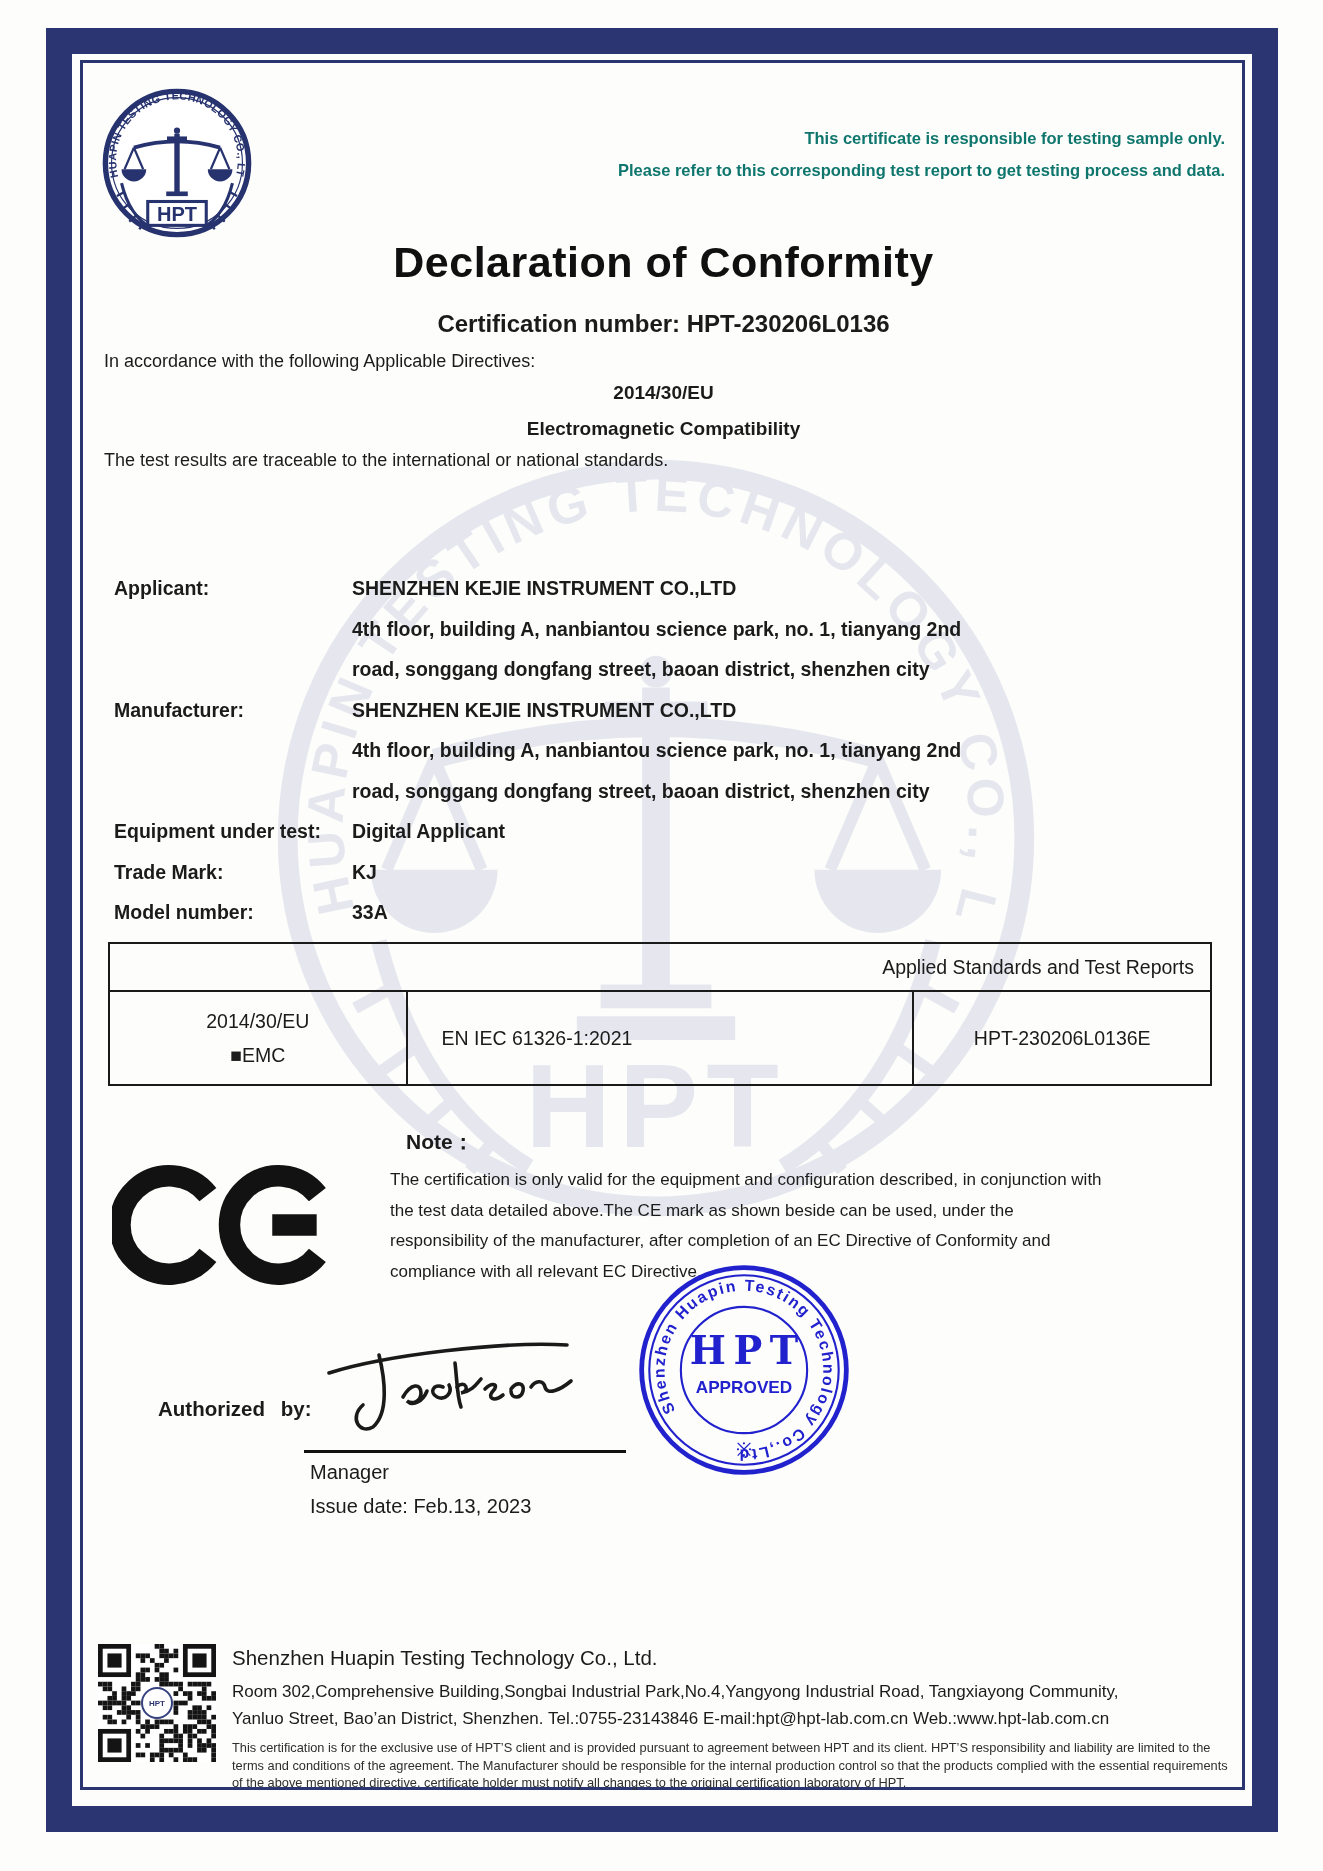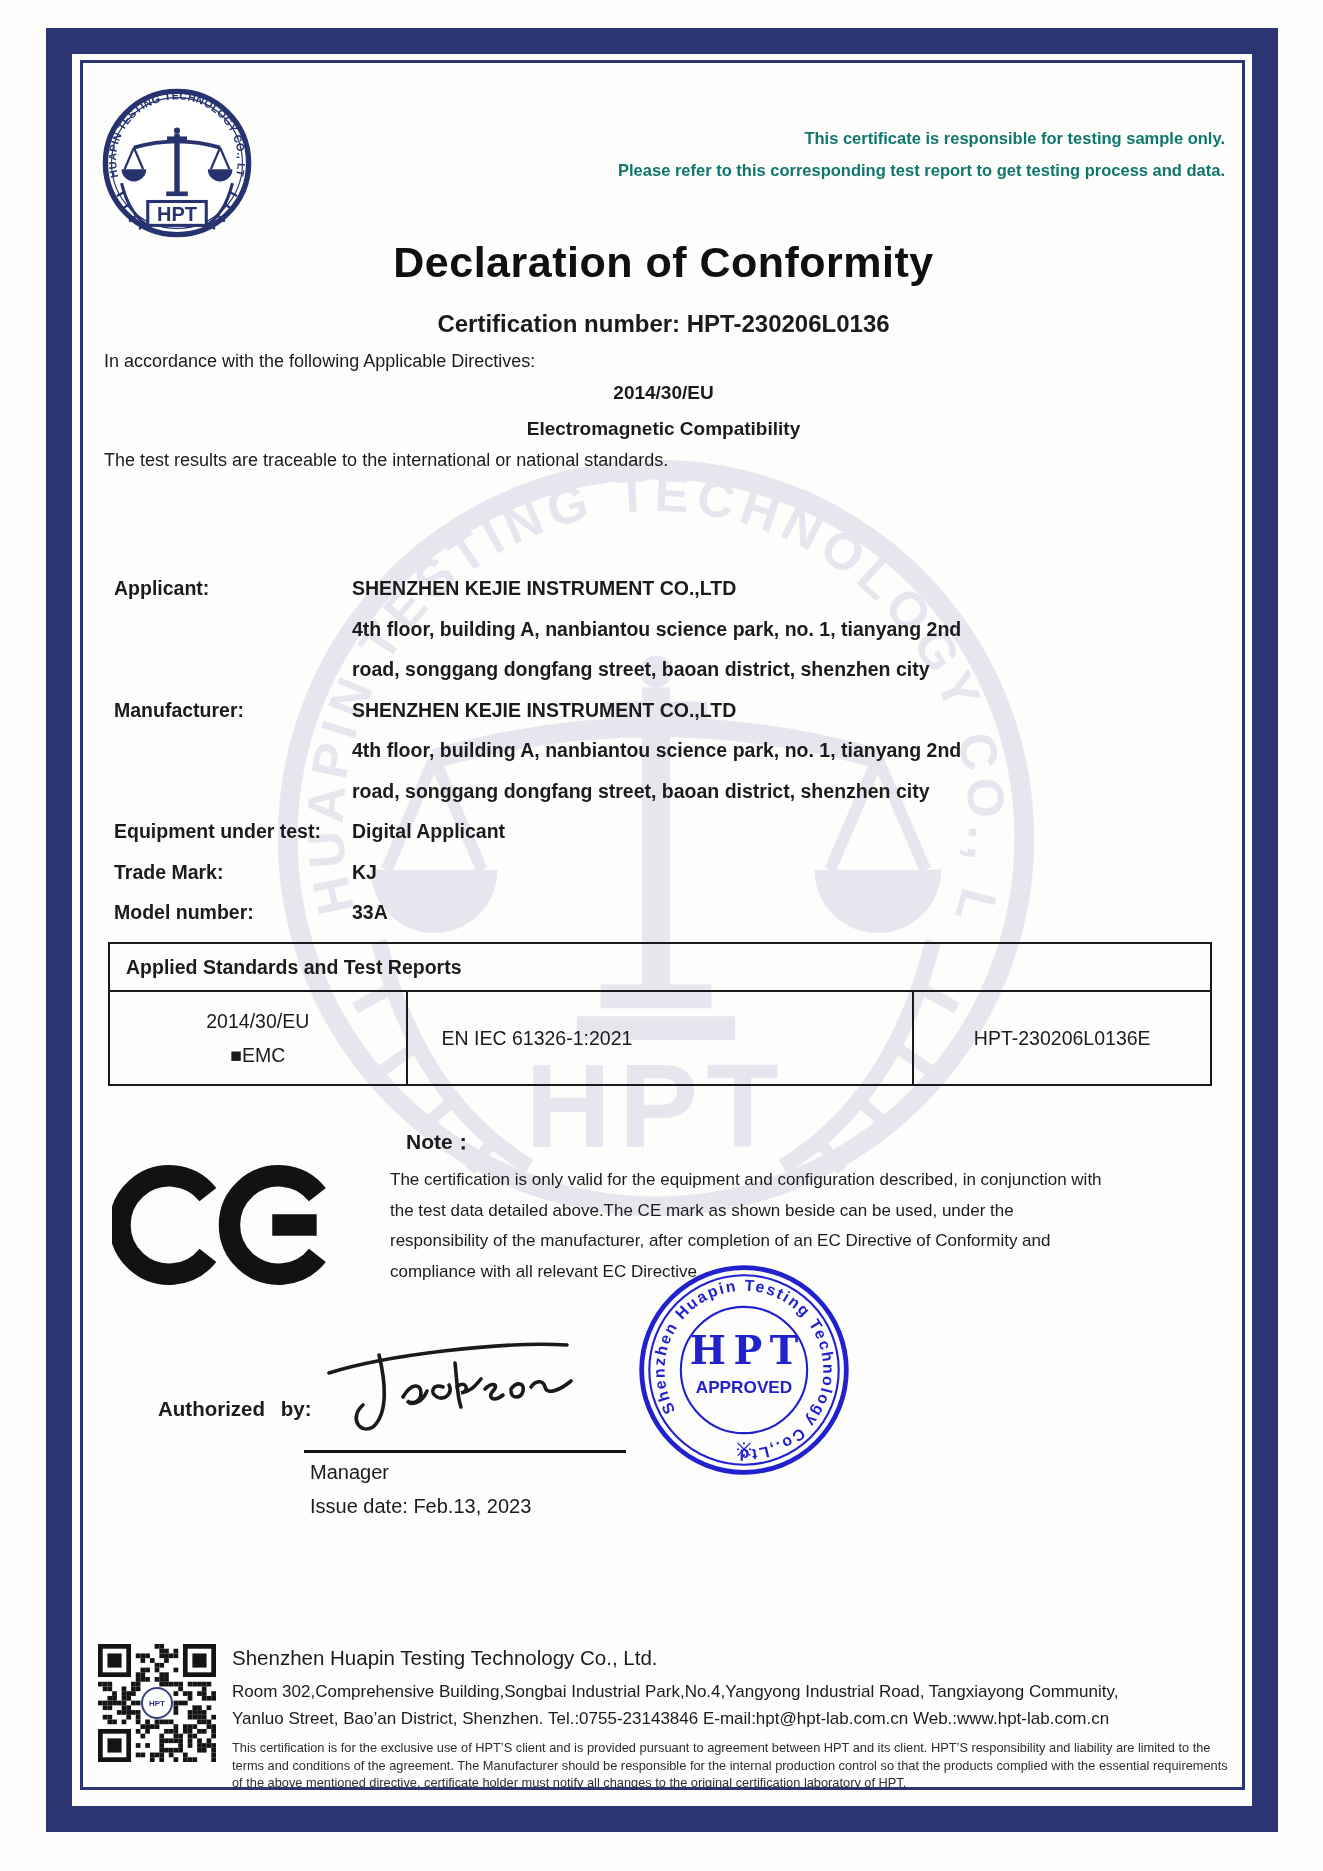--- a/index.html
+++ b/index.html
@@ -26,21 +26,21 @@
   .directive-name{position:absolute;left:0;top:352px;width:100%;text-align:center;font-size:19px;font-weight:bold;}
   .traceable{position:absolute;left:8px;top:384px;font-size:18px;}
 
   .details{position:absolute;left:18px;top:502px;width:1100px;}
   .d-row{display:flex;line-height:40.5px;font-size:19.5px;font-weight:bold;}
   .d-row .lab{width:238px;flex:none;}
 
   table.standards{position:absolute;left:12px;top:876px;width:1104px;border-collapse:collapse;
         font-size:19.5px;}
   table.standards td{border:2px solid #1a1a1a;}
-  td.th-span{font-weight:bold;padding:10px 16px;height:26px;}
+  td.th-span{font-weight:normal;padding:10px 16px;height:26px;text-align:right;}
   td.c1{width:27%;text-align:center;line-height:34px;}
   td.c2{width:46%;padding-left:34px;}
   td.c3{width:27%;text-align:center;}
   tr.data-row td{height:90px;}
 
   .ce-mark{position:absolute;left:16px;top:1090px;width:238px;height:138px;}
 
   .note{position:absolute;left:294px;top:1062px;width:722px;}
   .note .note-head{font-size:21px;font-weight:bold;margin-left:16px;}
   .note .note-body{margin-top:9px;font-size:17px;line-height:30.5px;}

